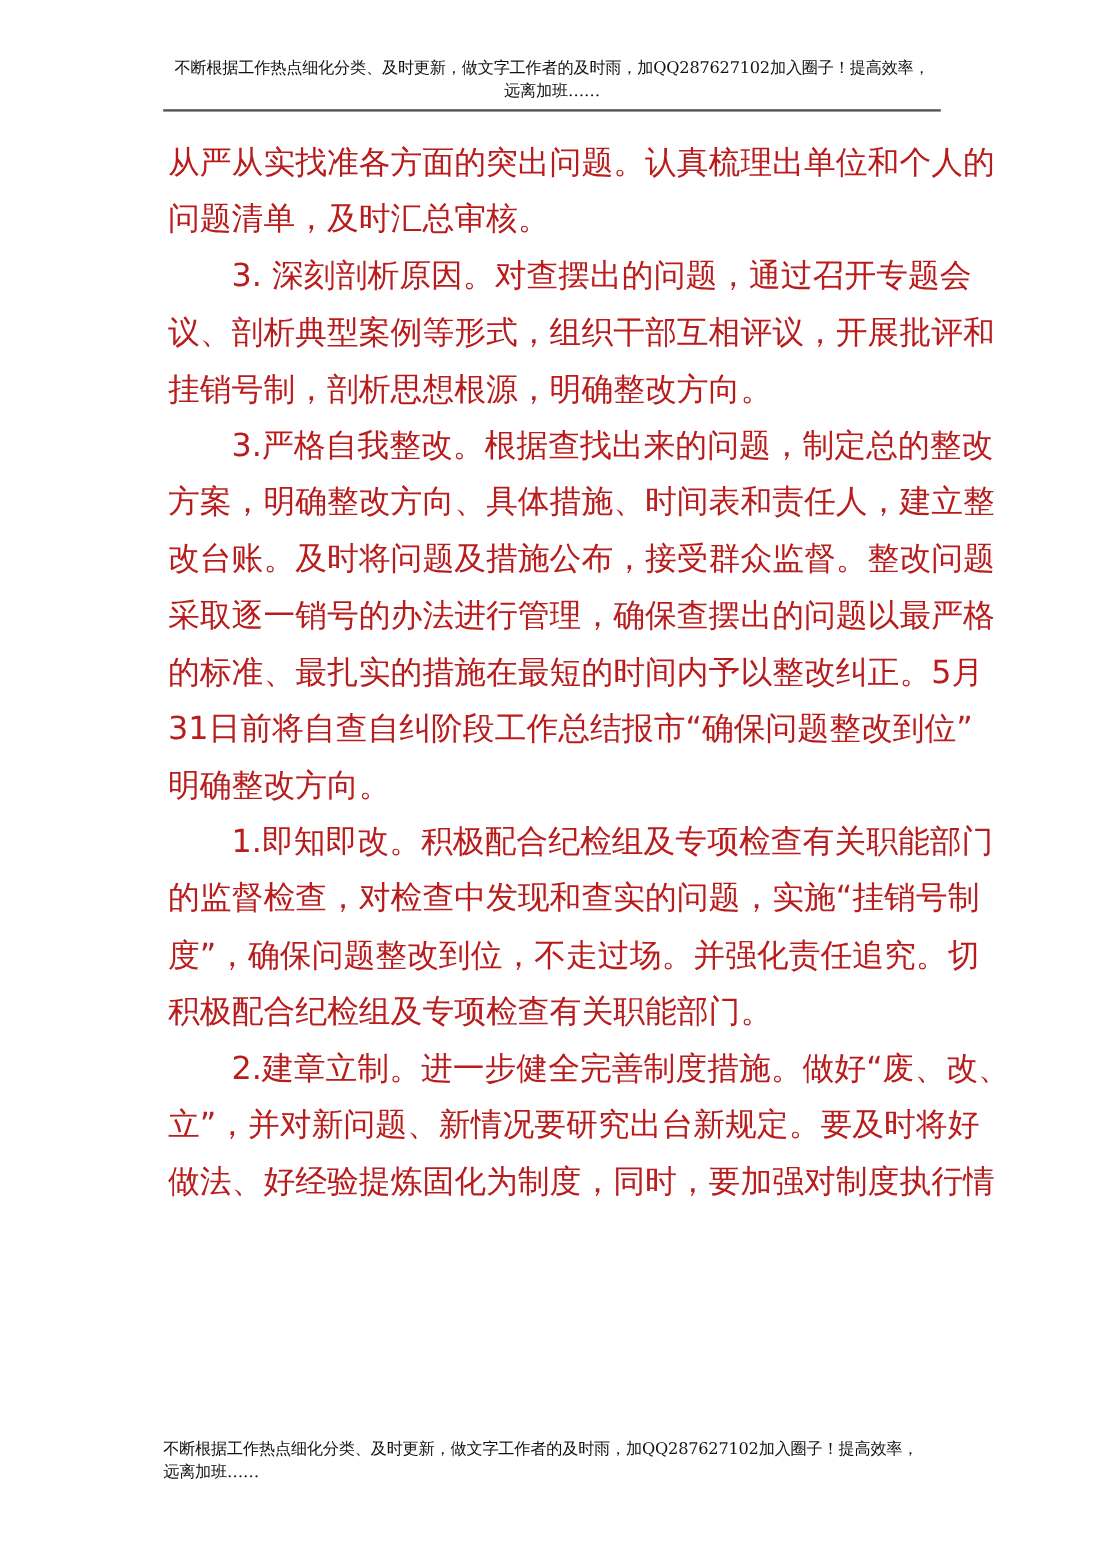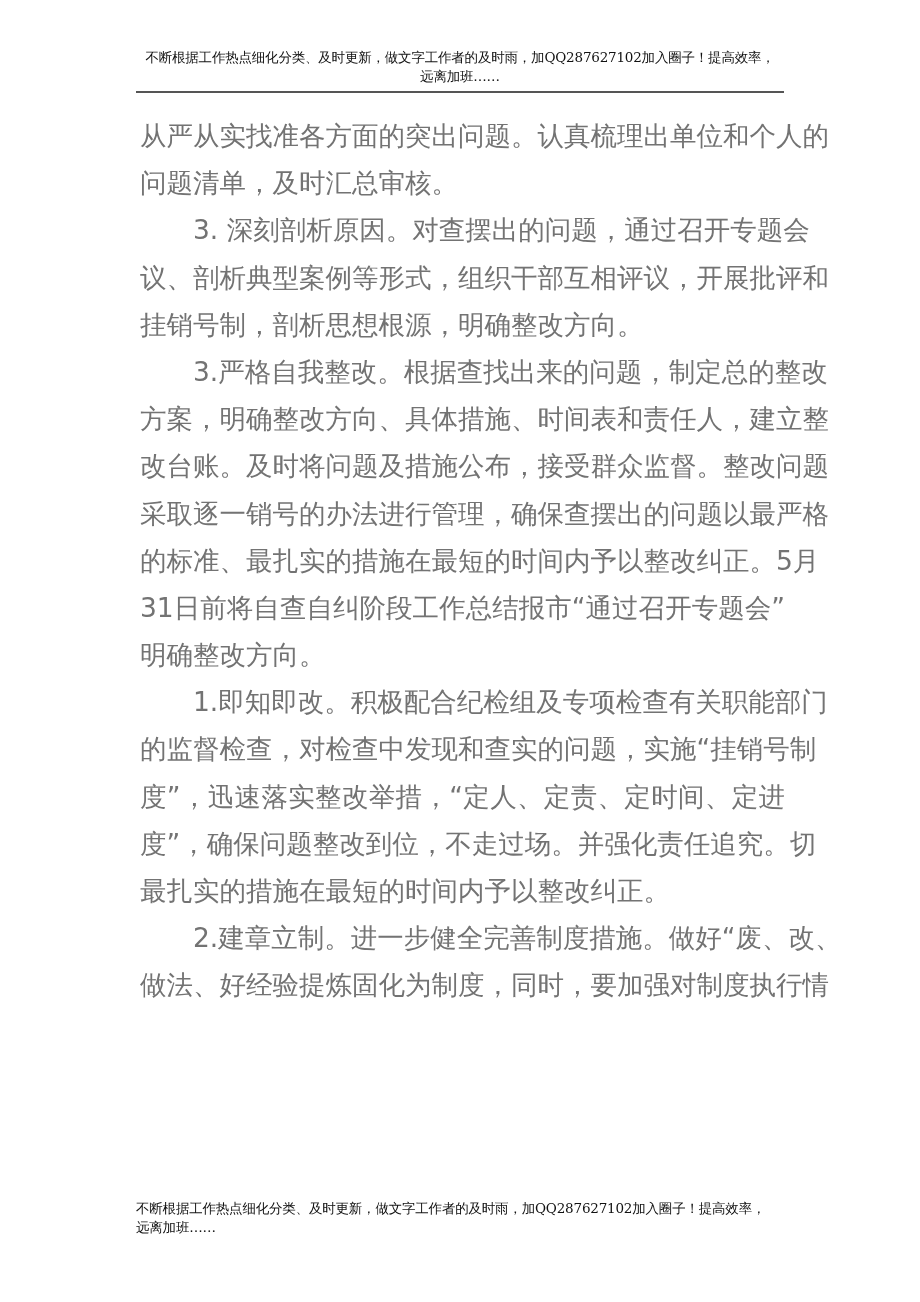--- a/index.html
+++ b/index.html
@@ -35,21 +35,21 @@
       background: #555555;
     }
     .body-text {
       position: absolute;
       left: 140px;
       top: 112px;
       width: 645px;
       font-family: "DejaVu Sans", "Liberation Sans", sans-serif;
       font-size: 26.5px;
       line-height: 47.2px;
-      color: #737373;
+      color: #b91c1c;
     }
     .line {
       display: block;
       height: 47.2px;
       white-space: nowrap;
       text-align: justify;
       text-align-last: justify;
     }
     .line.last {
       text-align-last: left;
@@ -89,27 +89,27 @@
   <span class="line">从严从实找准各方面的突出问题。认真梳理出单位和个人的</span>
   <span class="line last">问题清单，及时汇总审核。</span>
   <span class="line indent">3. 深刻剖析原因。对查摆出的问题，通过召开专题会</span>
   <span class="line">议、剖析典型案例等形式，组织干部互相评议，开展批评和</span>
   <span class="line last">挂销号制，剖析思想根源，明确整改方向。</span>
   <span class="line indent">3.严格自我整改。根据查找出来的问题，制定总的整改</span>
   <span class="line">方案，明确整改方向、具体措施、时间表和责任人，建立整</span>
   <span class="line">改台账。及时将问题及措施公布，接受群众监督。整改问题</span>
   <span class="line">采取逐一销号的办法进行管理，确保查摆出的问题以最严格</span>
   <span class="line">的标准、最扎实的措施在最短的时间内予以整改纠正。5月</span>
-  <span class="line">31日前将自查自纠阶段工作总结报市“通过召开专题会”</span>
+  <span class="line">31日前将自查自纠阶段工作总结报市“确保问题整改到位”</span>
   <span class="line last">明确整改方向。</span>
   <span class="line indent">1.即知即改。积极配合纪检组及专项检查有关职能部门</span>
   <span class="line">的监督检查，对检查中发现和查实的问题，实施“挂销号制</span>
-  <span class="line">度”，迅速落实整改举措，“定人、定责、定时间、定进</span>
   <span class="line">度”，确保问题整改到位，不走过场。并强化责任追究。切</span>
-  <span class="line last">最扎实的措施在最短的时间内予以整改纠正。</span>
+  <span class="line last">积极配合纪检组及专项检查有关职能部门。</span>
   <span class="line indent">2.建章立制。进一步健全完善制度措施。做好“废、改、</span>
+  <span class="line">立”，并对新问题、新情况要研究出台新规定。要及时将好</span>
   <span class="line">做法、好经验提炼固化为制度，同时，要加强对制度执行情</span>
 </div>
 
 <div class="page-footer">
   <span>不断根据工作热点细化分类、及时更新，做文字工作者的及时雨，加QQ287627102加入圈子！提高效率，</span>
   <span>远离加班……</span>
 </div>
 
 </body></html>

